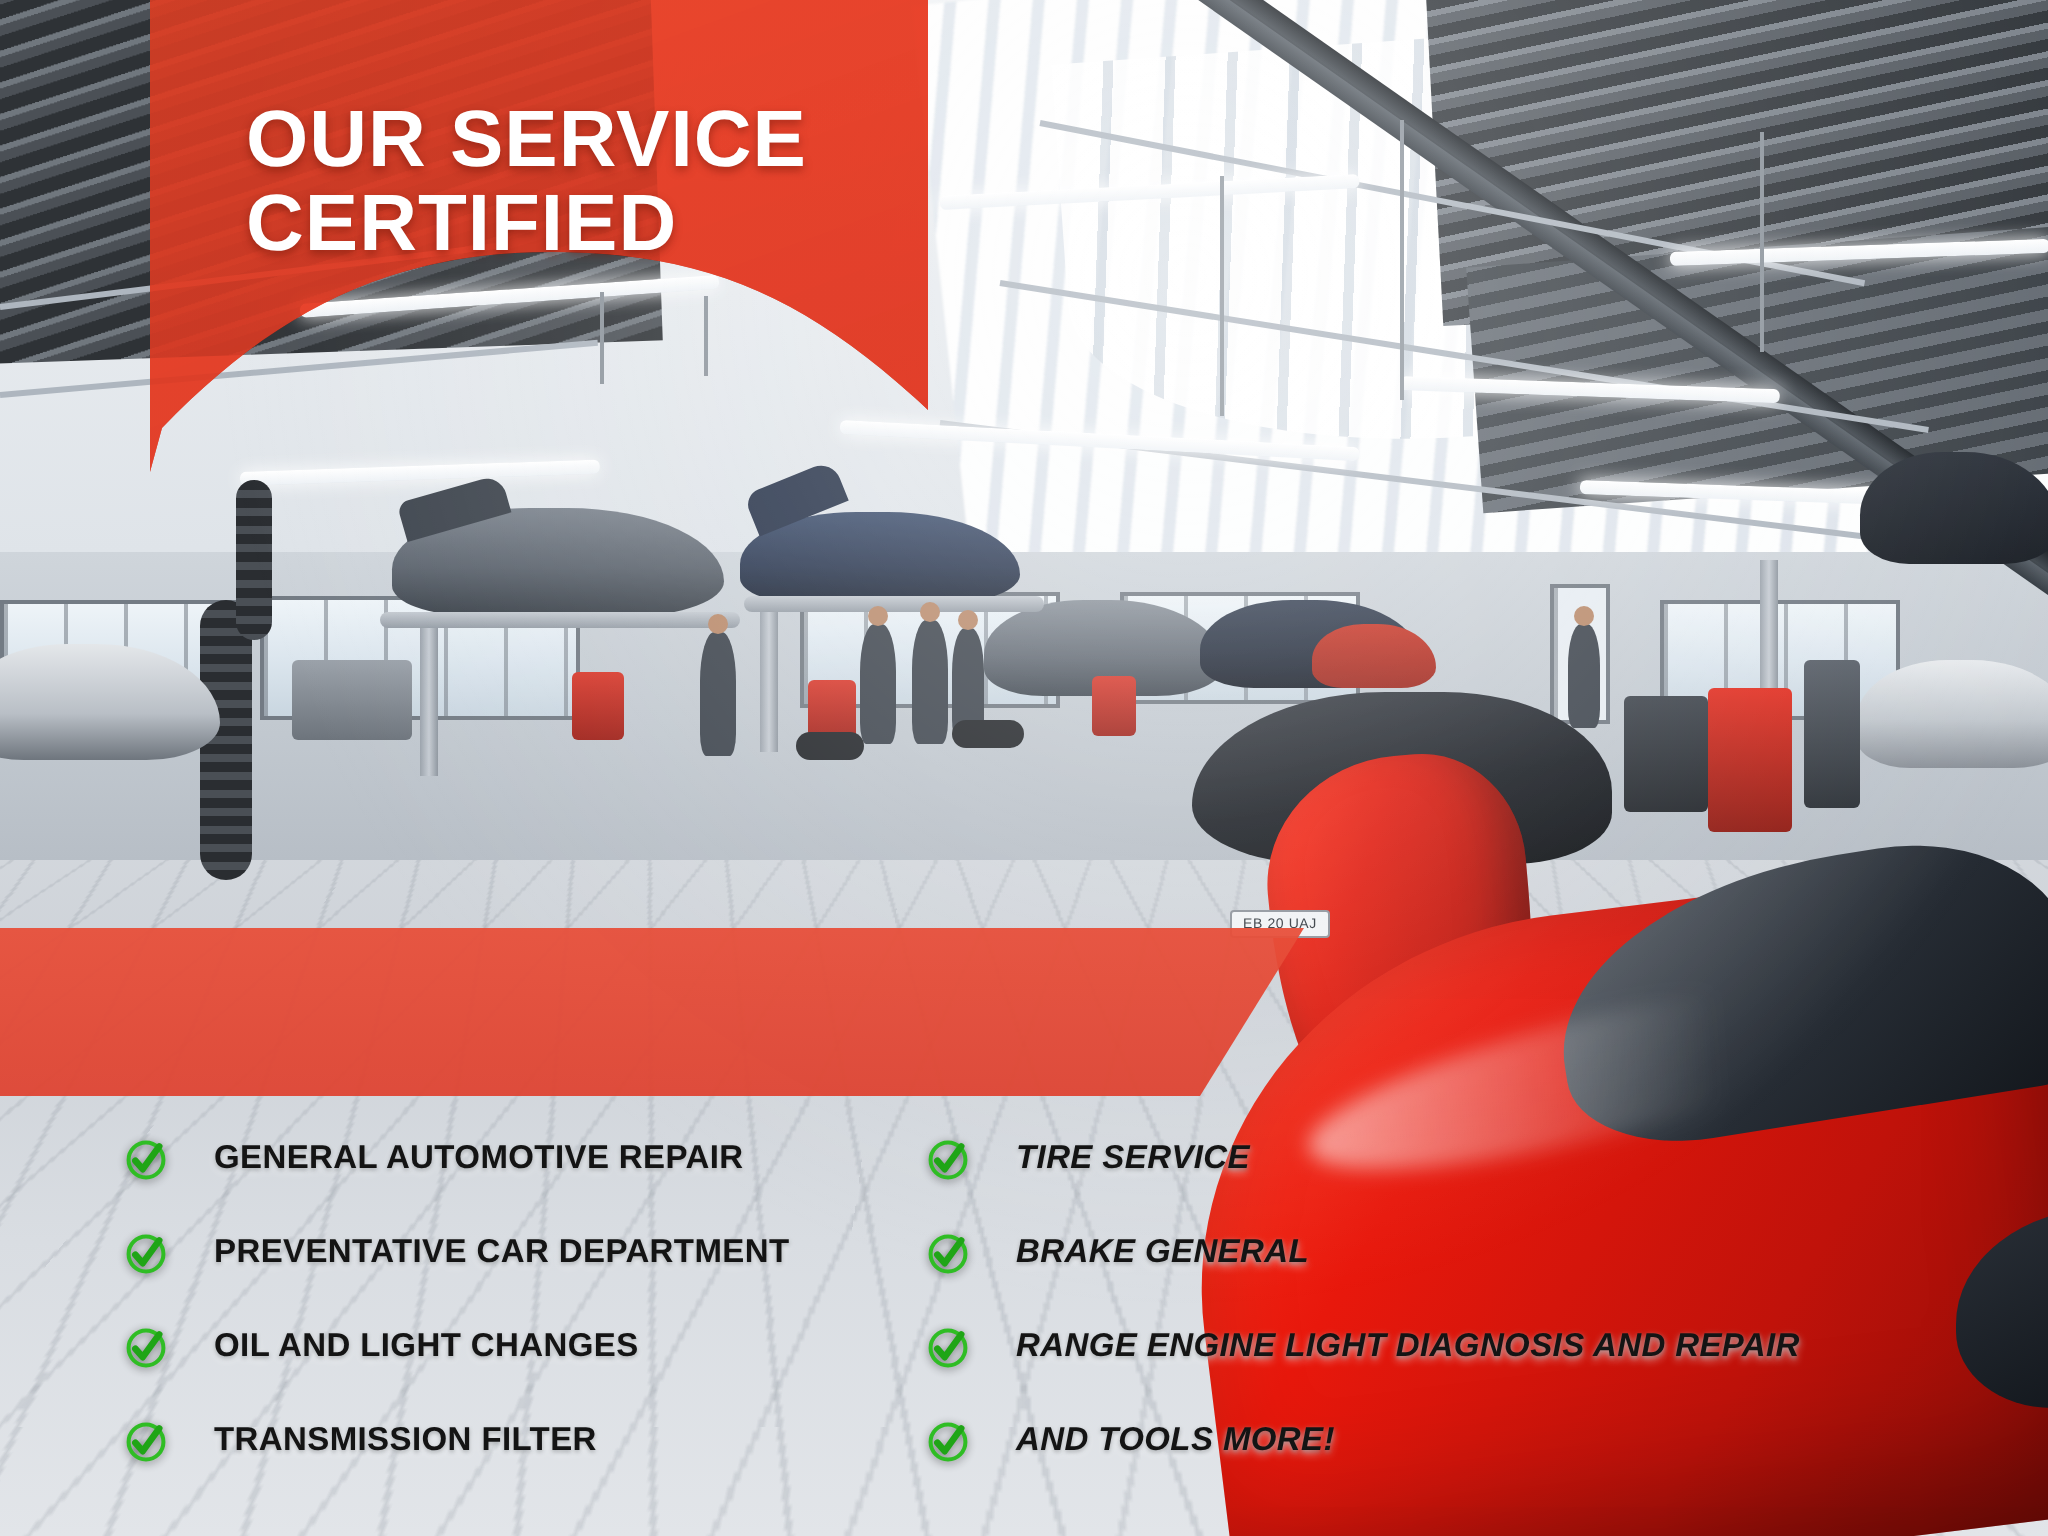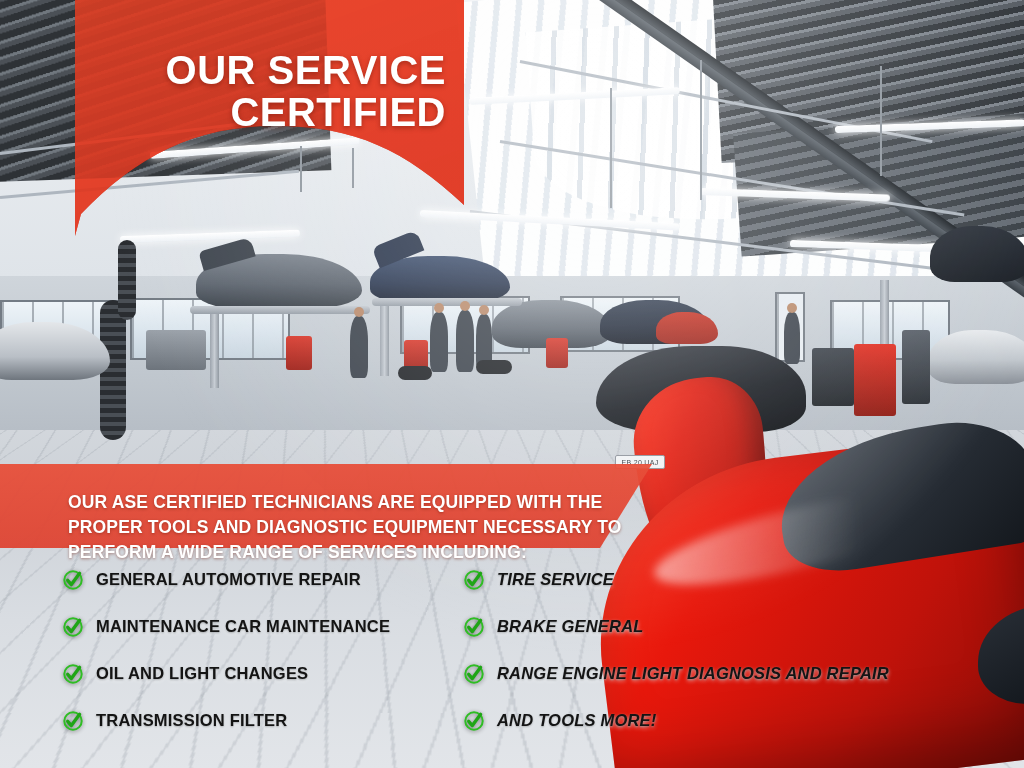--- a/index.html
+++ b/index.html
@@ -156,21 +156,21 @@
   .header-title{
     position:absolute;left:75px;top:22px;width:389px;
     padding:0 18px 0 48px;
     color:#fff;
     font-size:40px;line-height:1.06;
     font-weight:bold;
     letter-spacing:.5px;
     text-shadow:0 2px 5px rgba(90,15,5,.45);
     z-index:6;
   }
-  .header-title span{display:block;white-space:pre-line;text-align:right;}
+  .header-title span{display:block;white-space:pre-line;}
 
   
   .intro-band{
     position:absolute;left:0;top:464px;width:660px;height:84px;
     background:linear-gradient(180deg,rgba(231,79,58,.95),rgba(222,68,50,.95));
     -webkit-clip-path:polygon(0 0, 652 0, 600 84, 0 84);
     clip-path:polygon(0 0, 652px 0, 600px 84px, 0 84px);
     z-index:5;
   }
   .intro-text{
@@ -185,21 +185,21 @@
   .services{
     position:absolute;left:0;top:556px;width:1024px;height:190px;
     z-index:6;
     display:grid;
     grid-template-columns:405px 1fr;
   }
   .svc-col{display:flex;flex-direction:column;}
   .svc-col.left{padding-left:62px;}
   .svc-col.right{padding-left:58px;font-style:italic;}
   .svc-item{
-    display:flex;align-items:center;gap:12px;
+    display:flex;align-items:center;gap:23px;
     height:47px;
   }
   .check{
     flex:0 0 auto;width:22px;height:22px;position:relative;
   }
   .check svg{display:block;width:22px;height:22px;
     filter:drop-shadow(0 1px 2px rgba(0,0,0,.45));}
   .svc-label{
     font-size:16.5px;font-weight:bold;color:#141414;
     letter-spacing:.2px;white-space:nowrap;
@@ -332,42 +332,41 @@
 
   <div class="header-banner"></div>
   <div class="header-banner-tint"></div>
 
   <h1 class="header-title">
     <span>OUR SERVICE</span>
     <span>CERTIFIED</span>
   </h1>
 
   <div class="intro-band"></div>
-  <p class="intro-text">OUR ASE CERTIFIED TECHNICIANS ARE EQUIPPED WITH THE PROPER TOOLS AND DIAGNOSTIC EQUIPMENT NECESSARY TO PERFORM A WIDE RANGE OF SERVICES INCLUDING:</p>
 
   <div class="services">
 
     <div class="svc-col left">
       <div class="svc-item">
         <span class="check">
           <svg viewBox="0 0 24 24">
               <circle cx="12" cy="12" r="9.5" fill="none" stroke="#2FBD24" stroke-width="2.2"></circle>
               <path d="M6.2 12.4 L10.2 17 L19.2 4.6" fill="none" stroke="#1FA516" stroke-width="3.6" stroke-linecap="round" stroke-linejoin="round"></path>
             </svg>
         </span>
         <span class="svc-label">GENERAL AUTOMOTIVE REPAIR</span>
       </div>
       <div class="svc-item">
         <span class="check">
           <svg viewBox="0 0 24 24">
               <circle cx="12" cy="12" r="9.5" fill="none" stroke="#2FBD24" stroke-width="2.2"></circle>
               <path d="M6.2 12.4 L10.2 17 L19.2 4.6" fill="none" stroke="#1FA516" stroke-width="3.6" stroke-linecap="round" stroke-linejoin="round"></path>
             </svg>
         </span>
-        <span class="svc-label">MAINTENANCE CAR MAINTENANCE</span>
+        <span class="svc-label">PREVENTATIVE CAR DEPARTMENT</span>
       </div>
       <div class="svc-item">
         <span class="check">
           <svg viewBox="0 0 24 24">
               <circle cx="12" cy="12" r="9.5" fill="none" stroke="#2FBD24" stroke-width="2.2"></circle>
               <path d="M6.2 12.4 L10.2 17 L19.2 4.6" fill="none" stroke="#1FA516" stroke-width="3.6" stroke-linecap="round" stroke-linejoin="round"></path>
             </svg>
         </span>
         <span class="svc-label">OIL AND LIGHT CHANGES</span>
       </div>

